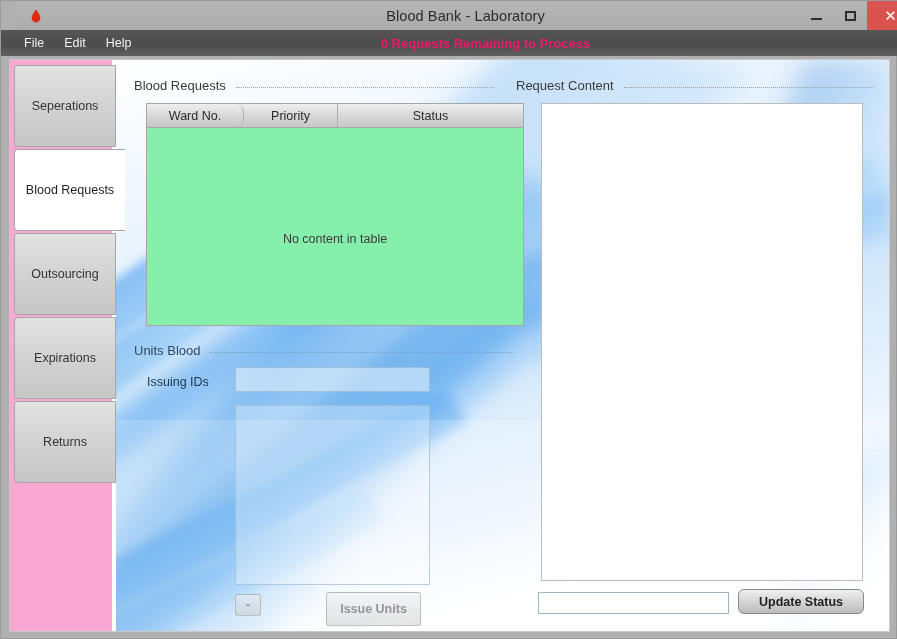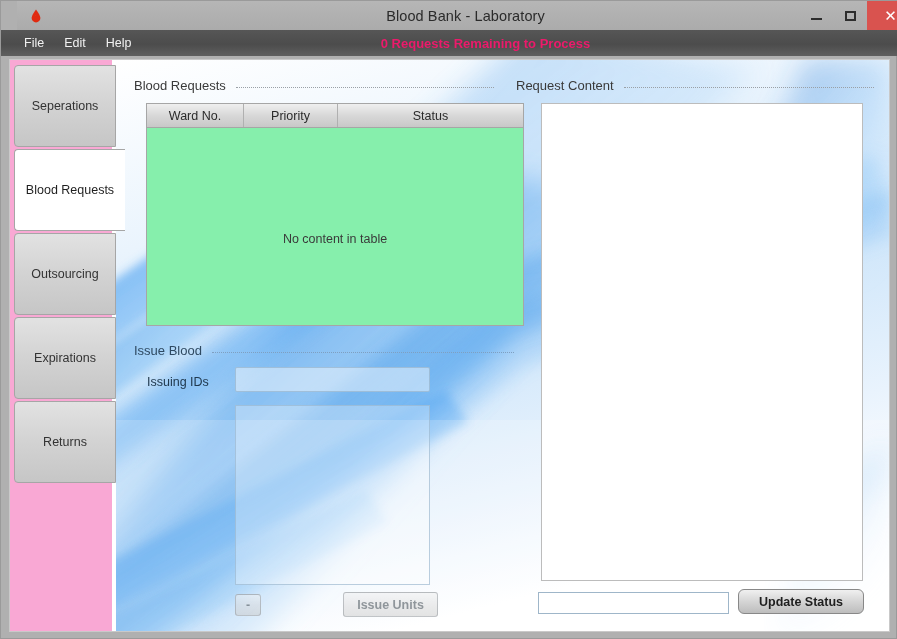--- a/index.html
+++ b/index.html
@@ -203,21 +203,21 @@
   .th {
     display: flex;
     align-items: center;
     justify-content: center;
     font-size: 12.5px;
     color: #2b2b2b;
     border-right: 1px solid #b0b0b0;
     cursor: default;
   }
   .th:last-child { border-right: none; }
-  .th.c0 { width: 97px; }
+  .th.c0 { width: 97px; border-radius: 8px; }
   .th.c1 { width: 94px; }
   .th.c2 { flex: 1; text-align: center; }
   .tbody {
     position: relative;
     height: 197px;
     background: #86efac;
   }
   .empty-msg {
     position: absolute;
     left: 0; right: 0;
@@ -264,22 +264,22 @@
     border-color: rgba(150,155,160,0.55);
     color: rgba(70,80,90,0.55);
     font-weight: bold;
   }
   .btn-minus {
     left: 119px; top: 534px;
     width: 26px; height: 22px;
     font-weight: normal;
   }
   .btn-issue-units {
-    left: 227px; top: 532px;
-    width: 95px; height: 25px;
+    left: 210px; top: 532px;
+    width: 95px; height: 34px;
   }
 
   
   .sec-request {
     left: 400px; top: 18px;
     width: 358px;
   }
   .content-box {
     position: absolute;
     left: 425px; top: 43px;
@@ -428,21 +428,21 @@
           <div class="th c0">Ward No.</div>
           <div class="th c1">Priority</div>
           <div class="th c2">Status</div>
         </div>
         <div class="tbody">
           <div class="empty-msg">No content in table</div>
         </div>
       </div>
 
       <div class="sec on-blue" style="left:18px; top:283px; width:380px;">
-        <span class="sec-label">Issue Blood</span>
+        <span class="sec-label">Units Blood</span>
         <span class="sec-rule"></span>
       </div>
 
       <div class="lbl-issuing">Issuing IDs</div>
       <input class="fld-issuing" type="text" disabled="" value="" style="">
 
       <div class="listbox-issue"></div>
 
       <div class="btn disabled btn-minus">-</div>
       <div class="btn disabled btn-issue-units">Issue Units</div>

